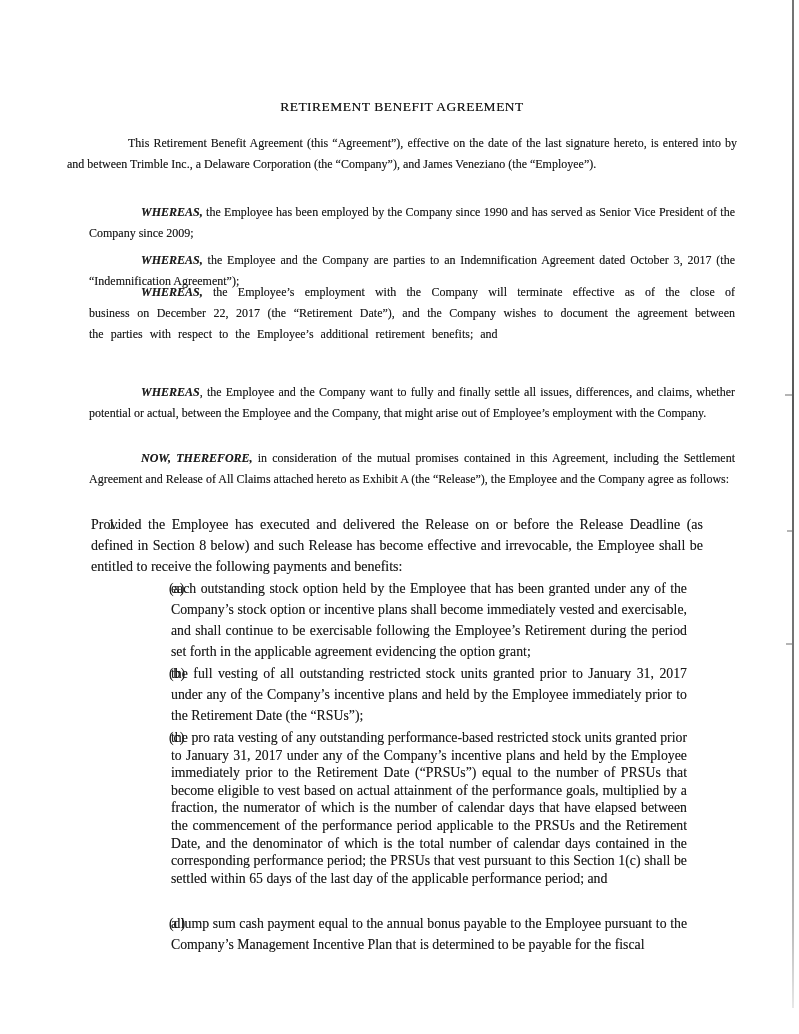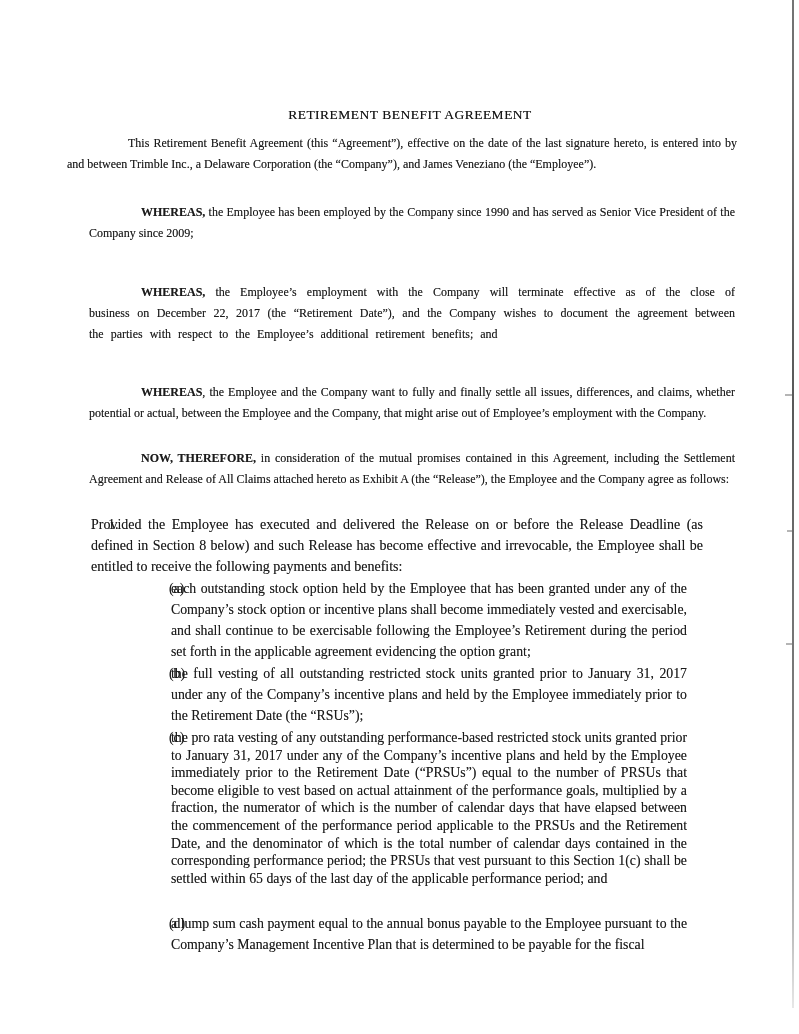--- a/index.html
+++ b/index.html
@@ -10,21 +10,21 @@
     background: #ffffff;
     font-family: "Liberation Serif", serif;
     color: #1b1b1b;
     overflow: hidden;
   }
   .doc-title {
     position: absolute;
     top: 99px;
     left: 67px;
     width: 670px;
-    margin: 8px;
+    margin: 0;
     text-align: center;
     font-size: 13.5px;
     font-weight: normal;
     letter-spacing: 0.5px;
     color: #161616;
     text-shadow: 0 0 0.3px rgba(0,0,0,0.55);
   }
   .para {
     position: absolute;
     left: 67px;
@@ -35,21 +35,21 @@
     text-align: justify;
     text-shadow: 0 0 0.3px rgba(0,0,0,0.45);
   }
   .para.intro { text-indent: 61px; }
   .para.clause {
     left: 89px;
     width: 646px;
     text-indent: 52px;
   }
   .para.clause.wide-spacing { word-spacing: 4px; }
-  .lead { font-weight: bold; }
+  .lead { font-weight: bold; font-style: italic; }
   .list-row {
     position: absolute;
     left: 67px;
     width: 670px;
     font-size: 14px;
     line-height: 21px;
     text-shadow: 0 0 0.3px rgba(0,0,0,0.45);
   }
   .list-num {
     position: absolute;
@@ -107,20 +107,21 @@
 <body>
 
 <div class="page">
 
   <h1 class="doc-title">RETIREMENT BENEFIT AGREEMENT</h1>
 
   <p class="para intro" style="top:133px">This Retirement Benefit Agreement (this “Agreement”), effective on the date of the last signature hereto, is entered into by and between Trimble Inc., a Delaware Corporation (the “Company”), and James Veneziano (the “Employee”).</p>
 
   <p class="para clause" style="top:202px"><span class="lead">WHEREAS,</span><span> the Employee has been employed by the Company since 1990 and has served as Senior Vice President of the Company since 2009;</span></p>
 
+  <p class="para clause" style="top:250px"><span class="lead">WHEREAS,</span><span> the Employee and the Company are parties to an Indemnification Agreement dated October 3, 2017 (the “Indemnification Agreement”);</span></p>
 
   <p class="para clause wide-spacing" style="top:282px"><span class="lead">WHEREAS,</span><span> the Employee’s employment with the Company will terminate effective as of the close of business on December 22, 2017 (the “Retirement Date”), and the Company wishes to document the agreement between the parties with respect to the Employee’s additional retirement benefits; and</span></p>
 
   <p class="para clause" style="top:448px"><span class="lead">NOW, THEREFORE,</span><span> in consideration of the mutual promises contained in this Agreement, including the Settlement Agreement and Release of All Claims attached hereto as Exhibit A (the “Release”), the Employee and the Company agree as follows:</span></p>
 
   <p class="para clause" style="top:382px"><span class="lead">WHEREAS</span><span>, the Employee and the Company want to fully and finally settle all issues, differences, and claims, whether potential or actual, between the Employee and the Company, that might arise out of Employee’s employment with the Company.</span></p>
 
   <div class="list-row" style="top:514px">
     <span class="list-num">1.</span>
     <div class="list-body">Provided the Employee has executed and delivered the Release on or before the Release Deadline (as defined in Section 8 below) and such Release has become effective and irrevocable, the Employee shall be entitled to receive the following payments and benefits:</div>

